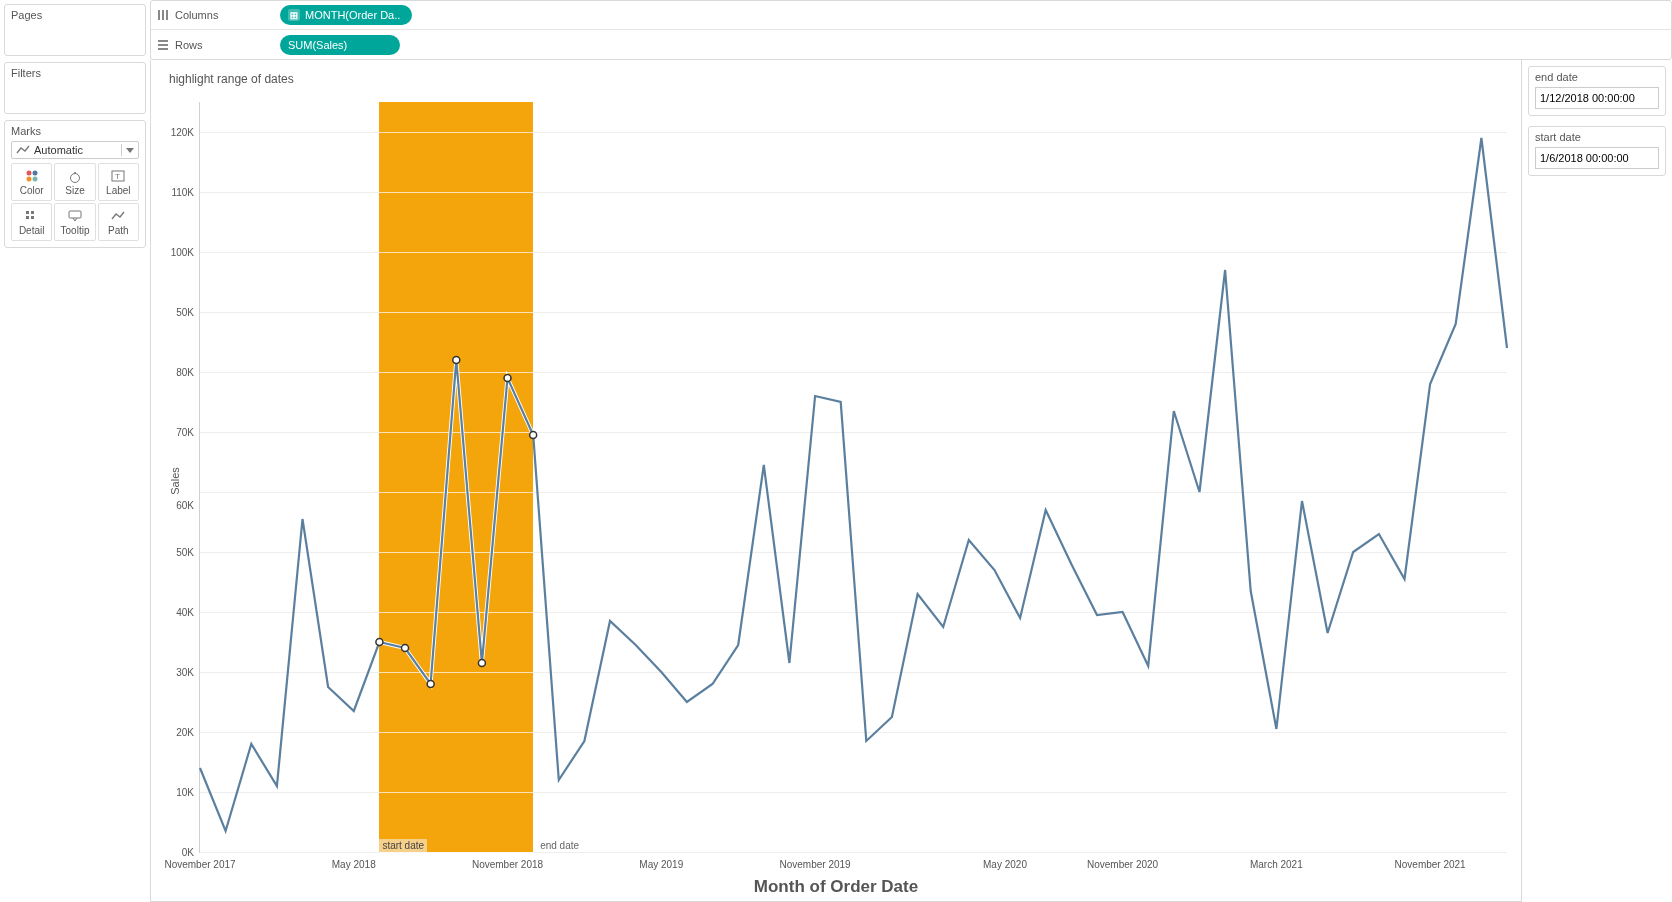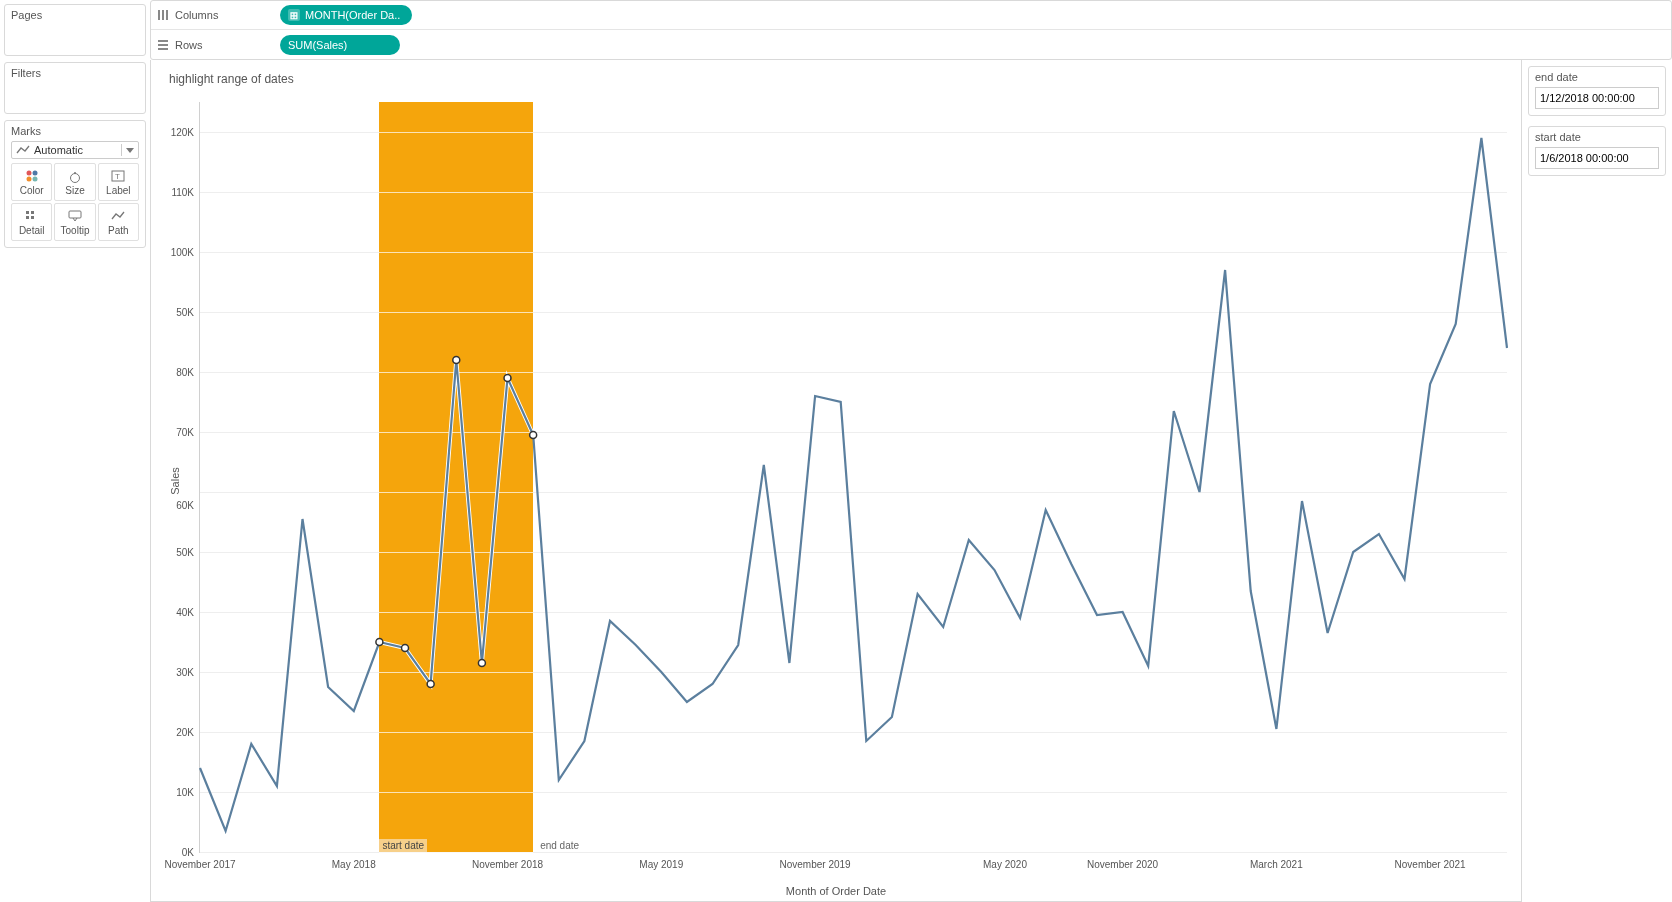--- a/index.html
+++ b/index.html
@@ -144,21 +144,21 @@
   border-bottom: 1px solid #d0d0d0;
 }
 .ylabel {
   position: absolute;
   left: 10px; top: 50%;
   transform: translateY(-50%) rotate(-90deg);
   font-size: 11px; color:#555;
 }
 .xlabel {
   position: absolute; bottom: 4px; left: 50%; transform: translateX(-50%);
-  font-size: 11px; color:#555;
+  font-size: 17px; color:#555;font-weight:bold;
 }
 .gridline { position:absolute; left:0; right:0; height:1px; background:#eee; }
 .ytick { position:absolute; left:-36px; font-size:10px; color:#555; transform: translateY(-50%); width:30px; text-align:right;}
 .xtick { position:absolute; bottom:-18px; font-size:10px; color:#555; transform: translateX(-50%); white-space:nowrap;}
 .highlight-band { position:absolute; top:0; bottom:0; background:#f5a100; opacity:0.95; }
 .highlight-band .hl { position:absolute; left:0; right:0; height:1px; background:#fff; opacity:0.7; }
 .baseline-lbl { position:absolute; bottom:0; font-size:10px; padding:1px 3px; }
 .baseline-start { background:#f7d08a; color:#444; }
 .baseline-end { color:#666; }
 svg.line-svg { position:absolute; left:0; top:0; width:100%; height:100%; overflow:visible; }

